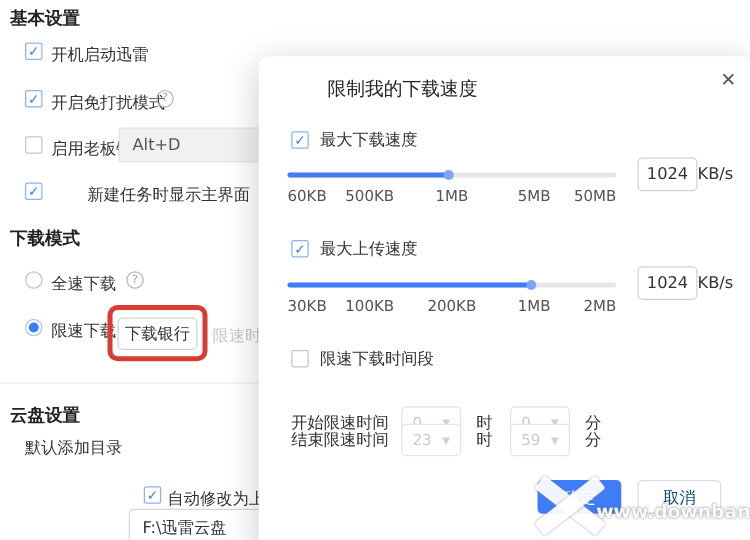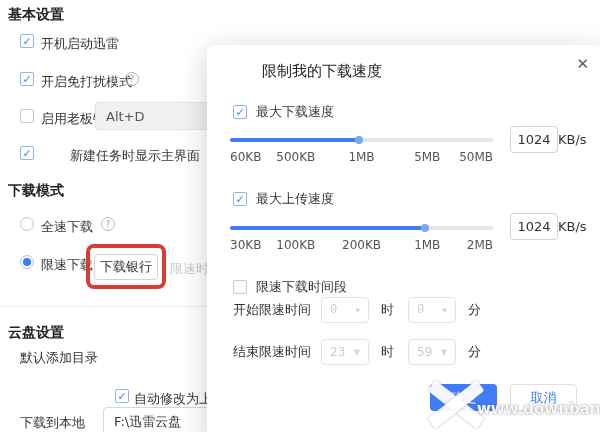--- a/index.html
+++ b/index.html
@@ -68,21 +68,21 @@
   .time-label { width:88px; font-size:13px; color:#333; white-space:nowrap; }
   .t-select { width:48px; height:26px; border:1px solid #e2e4e8; border-radius:4px; background:#fff;
         display:flex; align-items:center; justify-content:space-between; padding:0 8px;
         color:#c8cace; font-size:12px; }
   .t-select .caret { font-size:8px; color:#d0d2d6; }
   .t-unit { margin:0 14px 0 12px; font-size:13px; color:#333; }
 
   .btn { position:absolute; top:339px; width:67px; height:27px; border-radius:4px; font-size:13px;
         display:flex; align-items:center; justify-content:center; cursor:pointer; }
   .btn-primary { left:223px; background:#3e7cf8; color:#fff; }
-  .btn-secondary { left:303px; background:#fff; border:1px solid #dcdee2; color:#3b82f6; }
+  .btn-secondary { left:303px; background:#fff; border:1px solid #dcdee2; color:#0c4a6e; }
 
   
   .watermark { position:absolute; right:0; bottom:0; width:185px; height:70px; z-index:3; pointer-events:none; }
   .wm-logo { position:absolute; left:2px; top:14px; width:70px; height:54px; }
   .wm-bar { position:absolute; left:8px; top:22px; width:62px; height:13px; background:rgba(255,255,255,.92);
         box-shadow:0 0 2px rgba(130,130,130,.85); border-radius:2px; }
   .wm-bar1 { transform:rotate(38deg); }
   .wm-bar2 { transform:rotate(-38deg); }
   .wm-brand { position:absolute; left:66px; top:0; font-size:29px; font-weight:bold; letter-spacing:1px;
         color:rgba(255,255,255,.95); white-space:nowrap;
@@ -134,21 +134,20 @@
 
   <div class="sec-title" style="top:324px;">云盘设置</div>
 
   <span class="row-label" style="left:20px; top:349px;">默认添加目录</span>
 
   <span class="cb checked" style="left:115px; top:389px;">
       <span class="mark">✓</span>
     </span>
   <span class="row-label" style="left:134px; top:390px;">自动修改为上次使</span>
 
-  <span class="row-label" style="left:20px; top:414px;">下载到本地</span>
   <div class="white-input" style="left:103px; top:407px; width:120px;">F:\迅雷云盘</div>
 </div>
 
 <div class="modal">
   <div class="modal-title">限制我的下载速度</div>
   <span class="close-x">✕</span>
 
   <div class="cb-row" style="top:58px;">
     <span class="m-cb checked">
         <span class="mark">✓</span>
@@ -187,21 +186,21 @@
     <span class="t2">200KB</span>
     <span class="t3">1MB</span>
     <span class="t4">2MB</span>
   </div>
 
   <div class="cb-row" style="top:233px;">
     <span class="m-cb"></span>
     <span>限速下载时间段</span>
   </div>
 
-  <div class="time-row" style="top:252px;font-family:Liberation Mono, monospace;">
+  <div class="time-row" style="top:280px;">
     <span class="time-label">开始限速时间</span>
     <div class="t-select">
       <span>0</span>
       <span class="caret">▼</span>
     </div>
     <span class="t-unit">时</span>
     <div class="t-select">
       <span>0</span>
       <span class="caret">▼</span>
     </div>

